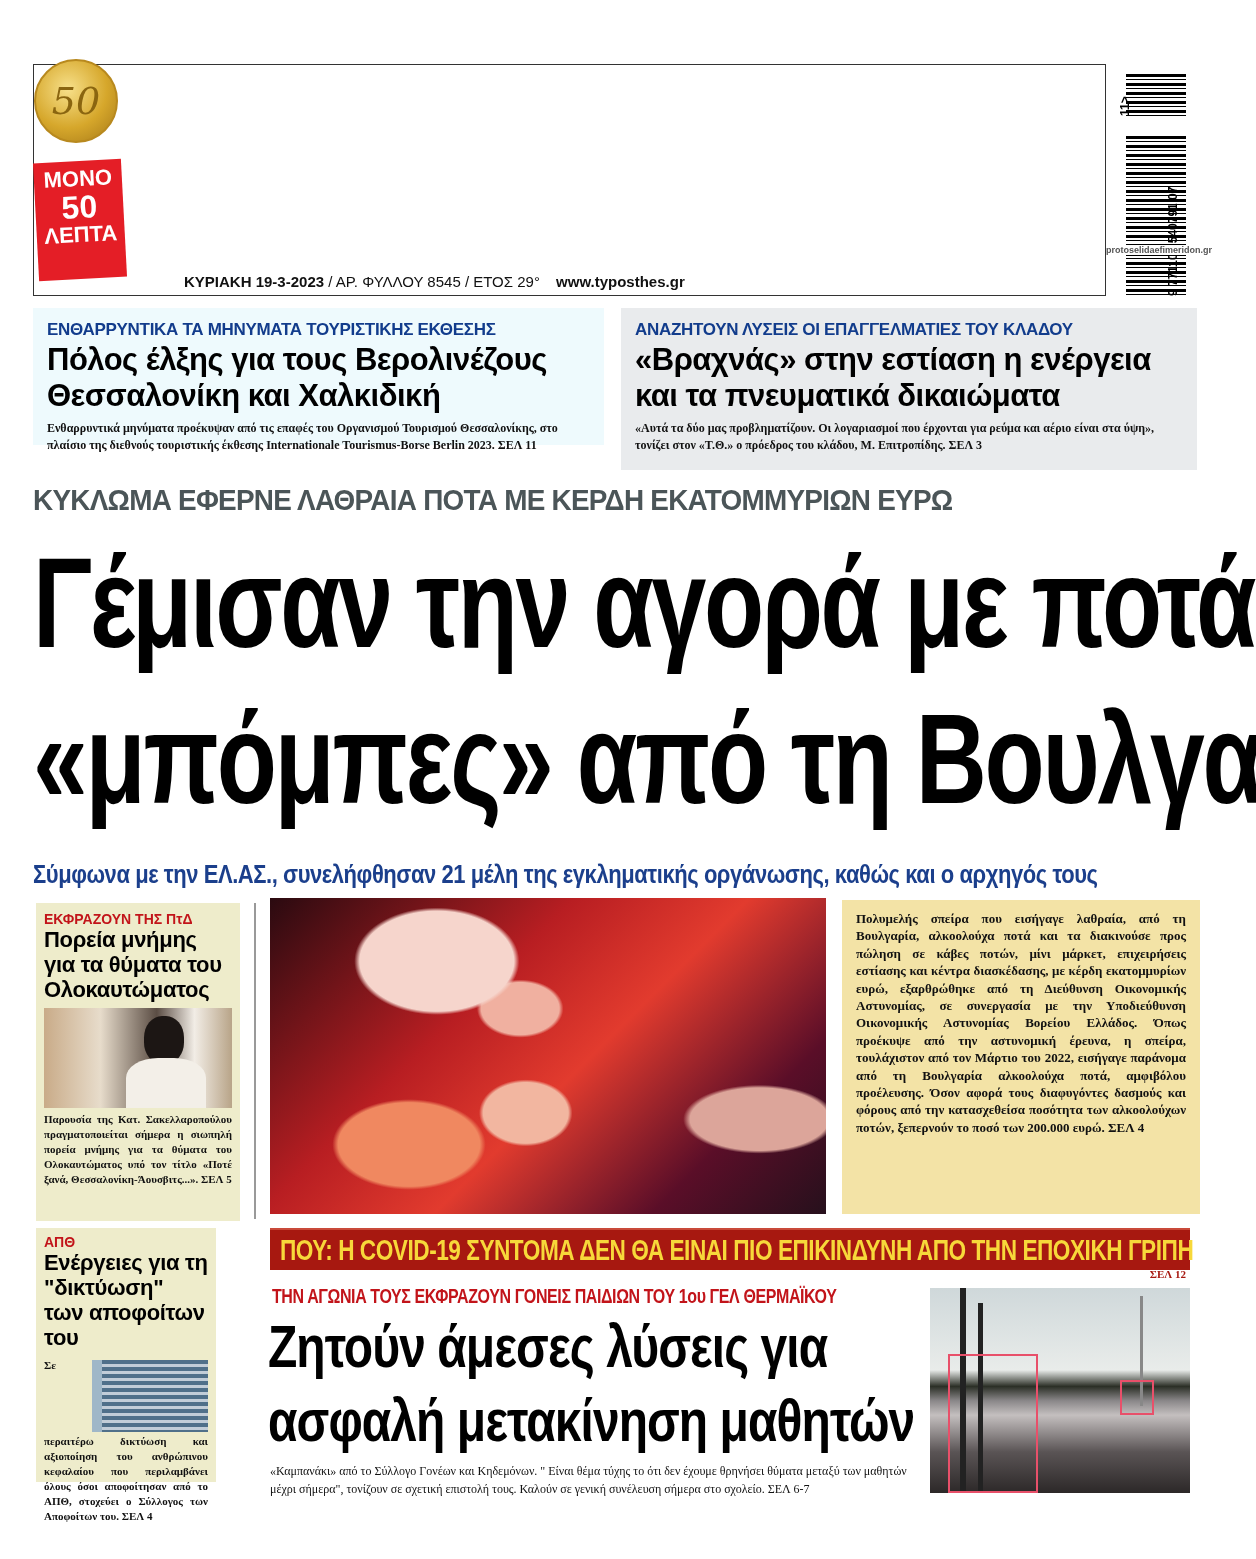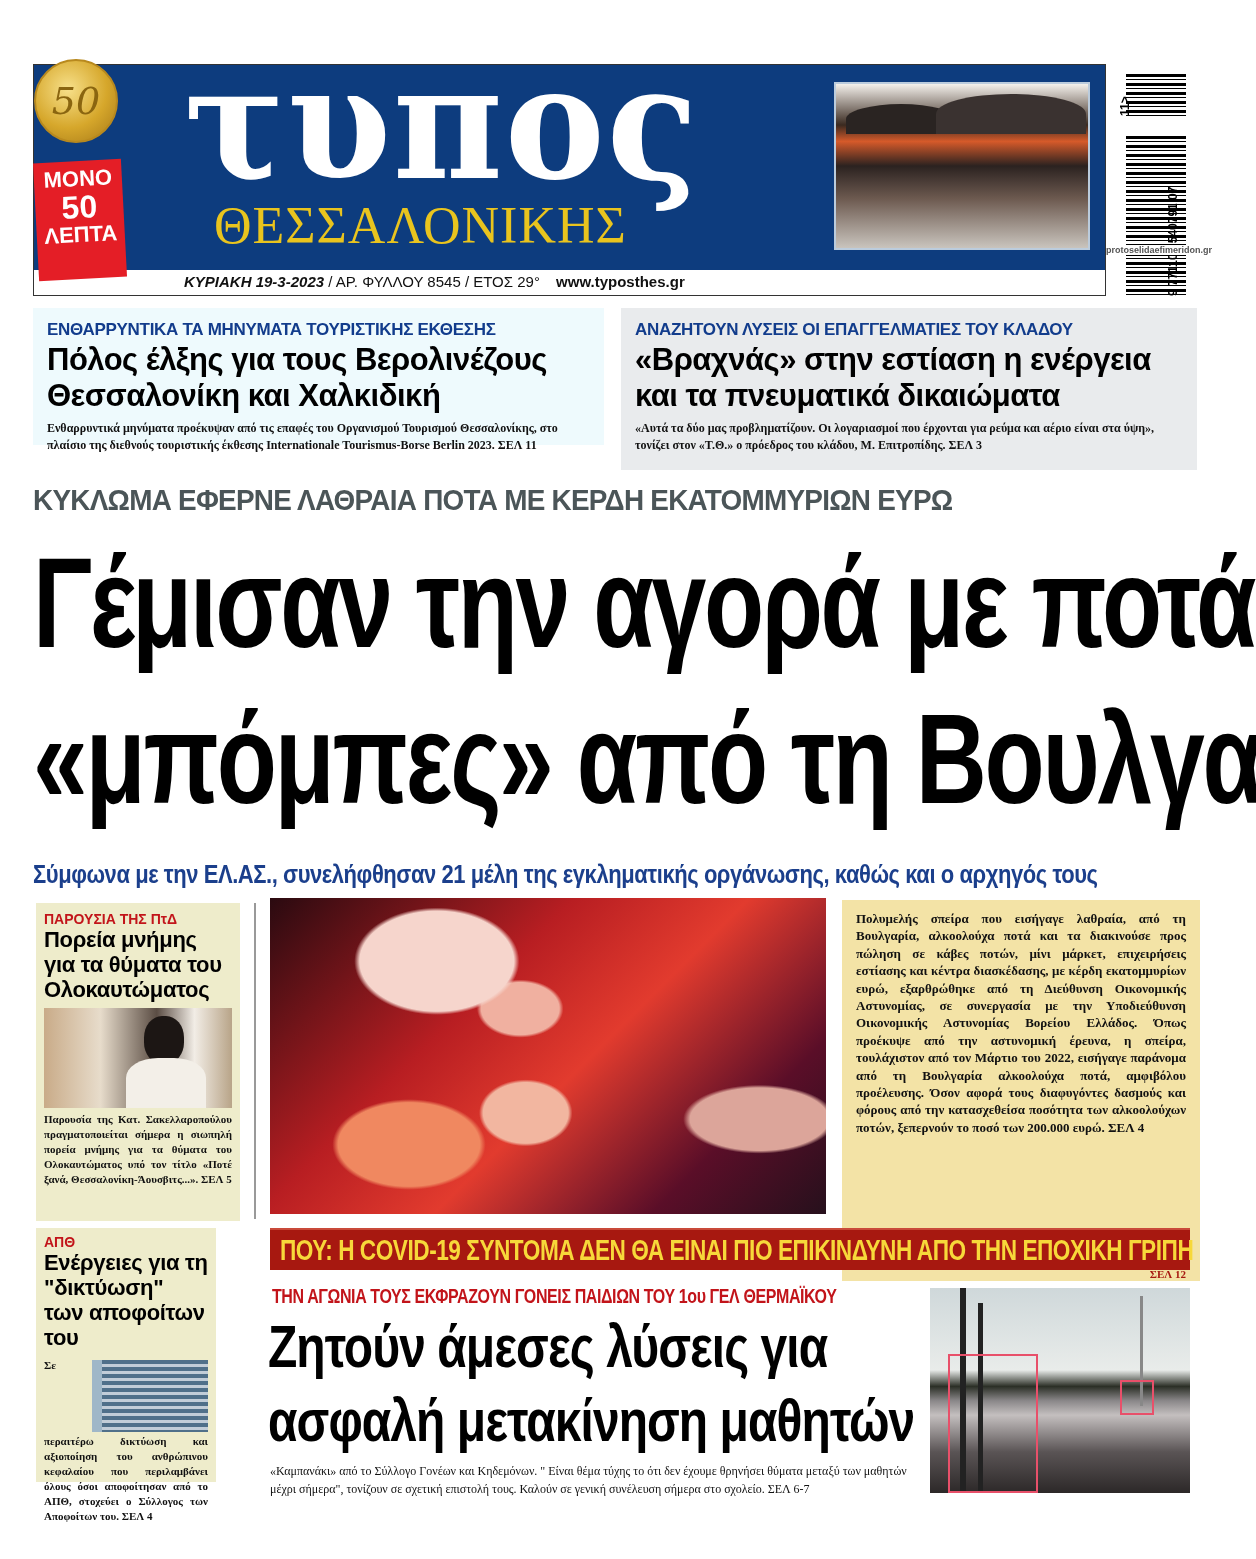--- a/index.html
+++ b/index.html
@@ -13,21 +13,21 @@
   .logo-sub { left: 180px; top: 135px; font-family: "Liberation Serif", serif; font-size: 52px; color: #e9c41e; letter-spacing: 1px; line-height: 1; }
   .price-badge { left: 2px; top: 96px; width: 88px; height: 118px; background: #e41e26; color: #fff; text-align: center; font-weight: bold; padding-top: 6px; transform: rotate(-3deg); }
   .price-badge .l1 { font-size: 22px; line-height: 24px; }
   .price-badge .l2 { font-size: 32px; line-height: 32px; }
   .price-badge .l3 { font-size: 22px; line-height: 24px; }
   .coin { left: 0px; top: -6px; width: 84px; height: 84px; border-radius: 50%; background: radial-gradient(circle at 40% 35%, #f7e08a, #d6a72b 55%, #a57818 100%); border: 2px solid #b8891e; color: #8a6510; font-family: "DejaVu Serif", serif; font-size: 38px; font-style: italic; text-align: center; line-height: 80px; }
   .mast-photo { left: 800px; top: 17px; width: 256px; height: 168px; border: 2px solid #bcd; background: linear-gradient(180deg, #f4f1ec 0%, #3a2a20 25%, #d65a2a 35%, #2b2220 50%, #6d5a50 70%, #c9c4bd 100%); }
   .mast-photo .umb1 { left: 10px; top: 20px; width: 110px; height: 30px; background: #2a2422; border-radius: 50% 50% 0 0; }
   .mast-photo .umb2 { left: 100px; top: 10px; width: 150px; height: 40px; background: #3a3230; border-radius: 50% 50% 0 0; }
   .dateline { left: 150px; top: 208px; font-size: 15px; color: #111; white-space: nowrap; }
-  .dateline b { font-weight: 900; font-style: italic; }
+  .dateline b { font-weight: 900; }
   .dateline .url { font-weight: bold; margin-left: 12px; }
 
   .barcode { left: 1118px; top: 66px; width: 66px; height: 230px; }
   .barcode .bars { left: 8px; width: 60px; background: repeating-linear-gradient(180deg, #000 0 3px, #fff 3px 5px, #000 5px 6px, #fff 6px 9px); }
   .barcode .num { left: 48px; width: 18px; font-size: 12px; writing-mode: vertical-rl; transform: rotate(180deg); font-weight: bold; color: #000; }
   .watermark { left: 1106px; top: 245px; font-size: 9px; font-weight: bold; color: #555; background: #fff; white-space: nowrap; text-align: right; }
 
   
   .top-left { left: 33px; top: 308px; width: 571px; height: 137px; background: #eefafd; padding: 12px 14px; }
   .top-right { left: 621px; top: 308px; width: 576px; height: 162px; background: #e9ebed; padding: 12px 14px; }
@@ -48,48 +48,40 @@
   .side-photo { width: 188px; height: 100px; background: linear-gradient(90deg, #c9ab88 0%, #e7dccb 30%, #5b4d44 60%, #f2ede6 80%, #b8a488 100%); margin: 6px 0 4px; position: relative; }
   .side-photo .head { position: absolute; left: 100px; top: 8px; width: 40px; height: 48px; border-radius: 45%; background: #1c1614; }
   .side-photo .jacket { position: absolute; left: 82px; top: 50px; width: 80px; height: 50px; border-radius: 40% 40% 0 0; background: #f3efe8; }
   .apth-photo { float: right; width: 116px; height: 72px; margin: 2px 0 2px 6px; background: repeating-linear-gradient(180deg, #50708a 0 4px, #c2cdd8 4px 7px); border-left: 10px solid #9fb7c8; }
 
   .divider-v { left: 254px; top: 903px; width: 2px; height: 316px; background: #999; }
 
   
   .main-photo { left: 270px; top: 898px; width: 556px; height: 316px; background: radial-gradient(ellipse at 30% 20%, #f6d5cc 0 14%, transparent 15%), radial-gradient(ellipse at 45% 35%, #f0b0a0 0 9%, transparent 10%), radial-gradient(ellipse at 25% 78%, #f08860 0 12%, transparent 13%), radial-gradient(ellipse at 46% 68%, #f2b6a0 0 10%, transparent 11%), radial-gradient(ellipse at 88% 70%, #dca59a 0 10%, transparent 11%), linear-gradient(135deg, #2a0a10 0%, #b81e22 35%, #e23b2e 55%, #5a0e28 80%, #26101c 100%); }
 
-  .main-body { left: 842px; top: 900px; width: 358px; height: 381px; background: #f3e3a6; padding: 10px 14px; font-family: "Liberation Serif", serif; font-weight: bold; font-size: 13px; line-height: 17.4px; color: #111; text-align: justify; }
+  .main-body { left: 842px; top: 900px; width: 358px; height: 314px; background: #f3e3a6; padding: 10px 14px; font-family: "Liberation Serif", serif; font-weight: bold; font-size: 13px; line-height: 17.4px; color: #111; text-align: justify; }
 
   
   .covid { left: 270px; top: 1228px; width: 920px; height: 42px; background: #a71810; border-top: 2px solid #c94a3a; }
   .covid-text { left: 10px; top: 4px; font-weight: 900; font-size: 29px; color: #f7d83a; letter-spacing: -0.6px; white-space: nowrap; transform: scaleX(0.78); transform-origin: left; }
   .covid-page { right: 4px; bottom: -10px; font-family: "Liberation Serif", serif; font-size: 11px; color: #a71810; font-weight: bold; }
 
   
   .bottom-kicker { left: 272px; top: 1285px; font-weight: 900; font-size: 20px; color: #c2141a; letter-spacing: -0.5px; white-space: nowrap; transform: scaleX(0.8); transform-origin: left; }
   .bottom-title { left: 268px; top: 1310px; width: 650px; font-weight: 900; font-size: 60px; line-height: 74px; color: #000; letter-spacing: -1.2px; white-space: nowrap; transform: scaleX(0.8); transform-origin: left; }
   .bottom-body { left: 270px; top: 1462px; width: 660px; font-family: "Liberation Serif", serif; font-size: 12px; line-height: 18px; color: #111; }
   .road-photo { left: 930px; top: 1288px; width: 260px; height: 205px; background: linear-gradient(180deg, #cfd8da 0%, #e9ecea 40%, #2b2f26 48%, #8a8789 55%, #c4bfbf 62%, #5a5455 80%, #2c2828 100%); overflow: hidden; }
   .road-photo .pole { position: absolute; background: #222; }
   .road-photo .box1 { position: absolute; left: 18px; top: 66px; width: 90px; height: 139px; border: 2px solid #e8506a; }
   .road-photo .box2 { position: absolute; left: 190px; top: 92px; width: 34px; height: 35px; border: 2px solid #e8506a; }
 </style>
 </head>
 <body>
 
 <div class="abs masthead">
-  <div class="abs mast-blue">
-    <div class="abs logo">τυπος</div>
-    <div class="abs logo-sub">ΘΕΣΣΑΛΟΝΙΚΗΣ</div>
-    <div class="abs mast-photo">
-      <div class="abs umb1"></div>
-      <div class="abs umb2"></div>
-    </div>
-  </div>
   <div class="abs price-badge">
     <div class="l1">ΜΟΝΟ</div>
     <div class="l2">50</div>
     <div class="l3">ΛΕΠΤΑ</div>
   </div>
   <div class="abs coin">50</div>
   <div class="abs dateline">
     <b>ΚΥΡΙΑΚΗ 19-3-2023</b>
     <span>/ ΑΡ. ΦΥΛΛΟΥ 8545 / ΕΤΟΣ 29°</span>
     <span class="url">www.typosthes.gr</span>
@@ -116,21 +108,21 @@
 </div>
 
 <div class="abs overline">ΚΥΚΛΩΜΑ ΕΦΕΡΝΕ ΛΑΘΡΑΙΑ ΠΟΤΑ ΜΕ ΚΕΡΔΗ ΕΚΑΤΟΜΜΥΡΙΩΝ ΕΥΡΩ</div>
 <div class="abs headline">
   <div>Γέμισαν την αγορά με ποτά</div>
   <div>«μπόμπες» από τη Βουλγαρία</div>
 </div>
 <div class="abs subhead">Σύμφωνα με την ΕΛ.ΑΣ., συνελήφθησαν 21 μέλη της εγκληματικής οργάνωσης, καθώς και ο αρχηγός τους</div>
 
 <div class="abs side1">
-  <div class="kicker-red">ΠΑΡΟΥΣΙΑ ΤΗΣ ΠτΔ</div>
+  <div class="kicker-red">ΕΚΦΡΑΖΟΥΝ ΤΗΣ ΠτΔ</div>
   <div class="side-title">Πορεία μνήμης για τα θύματα του Ολοκαυτώματος</div>
   <div class="side-photo">
     <div class="head"></div>
     <div class="jacket"></div>
   </div>
   <div class="side-body">Παρουσία της Κατ. Σακελλαροπούλου πραγματοποιείται σήμερα η σιωπηλή πορεία μνήμης για τα θύματα του Ολοκαυτώματος υπό τον τίτλο «Ποτέ ξανά, Θεσσαλονίκη-Άουσβιτς...». ΣΕΛ 5</div>
 </div>
 <div class="abs side2">
   <div class="kicker-red">ΑΠΘ</div>
   <div class="side-title">Ενέργειες για τη "δικτύωση" των αποφοίτων του</div>

